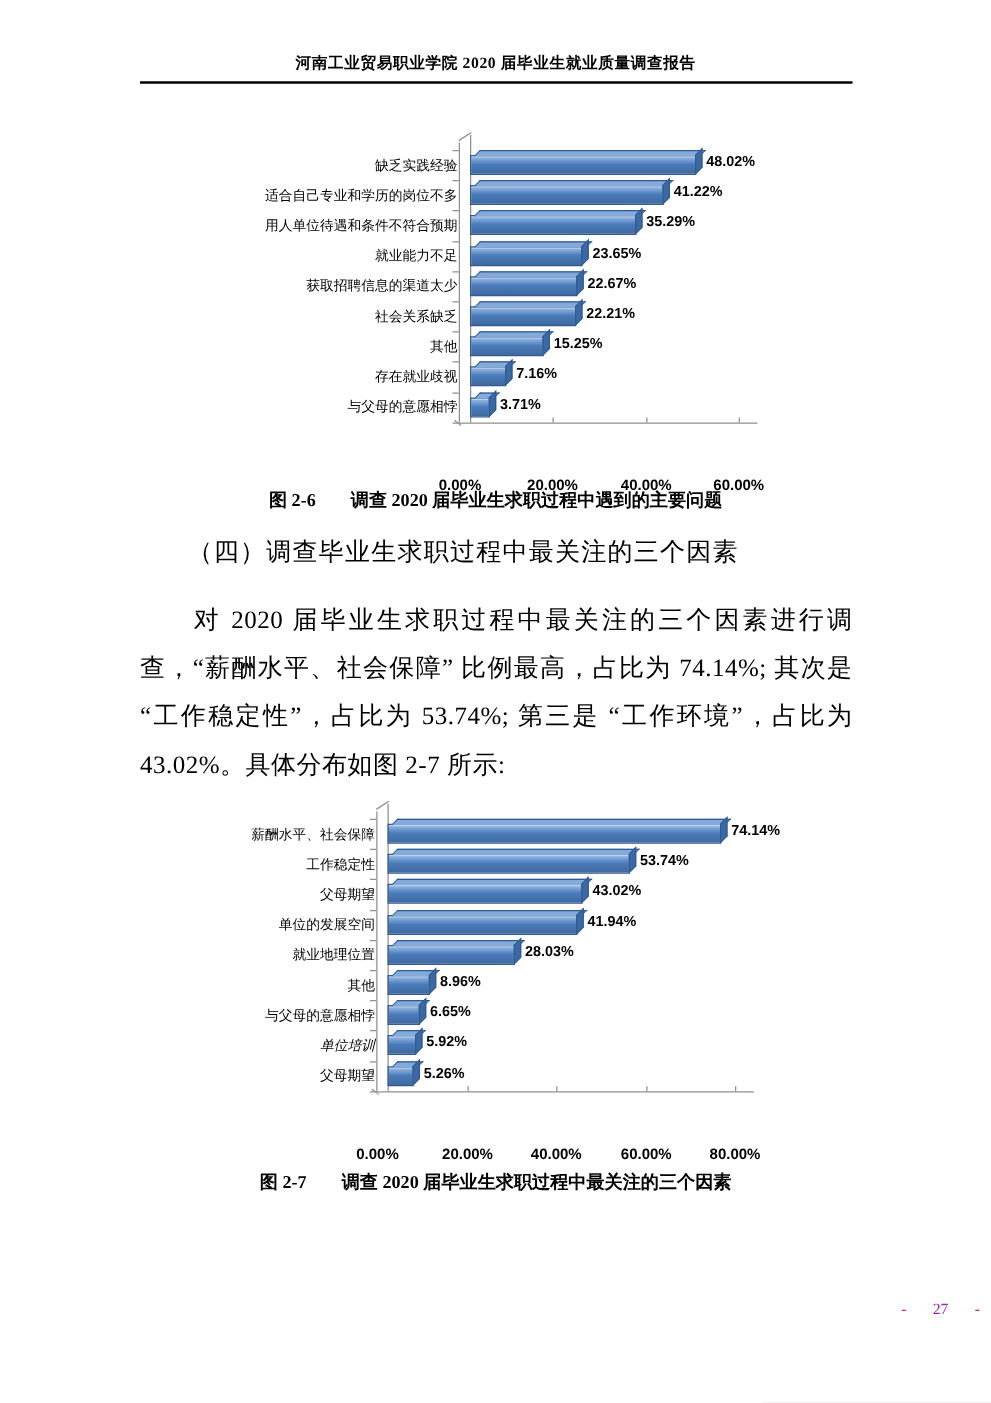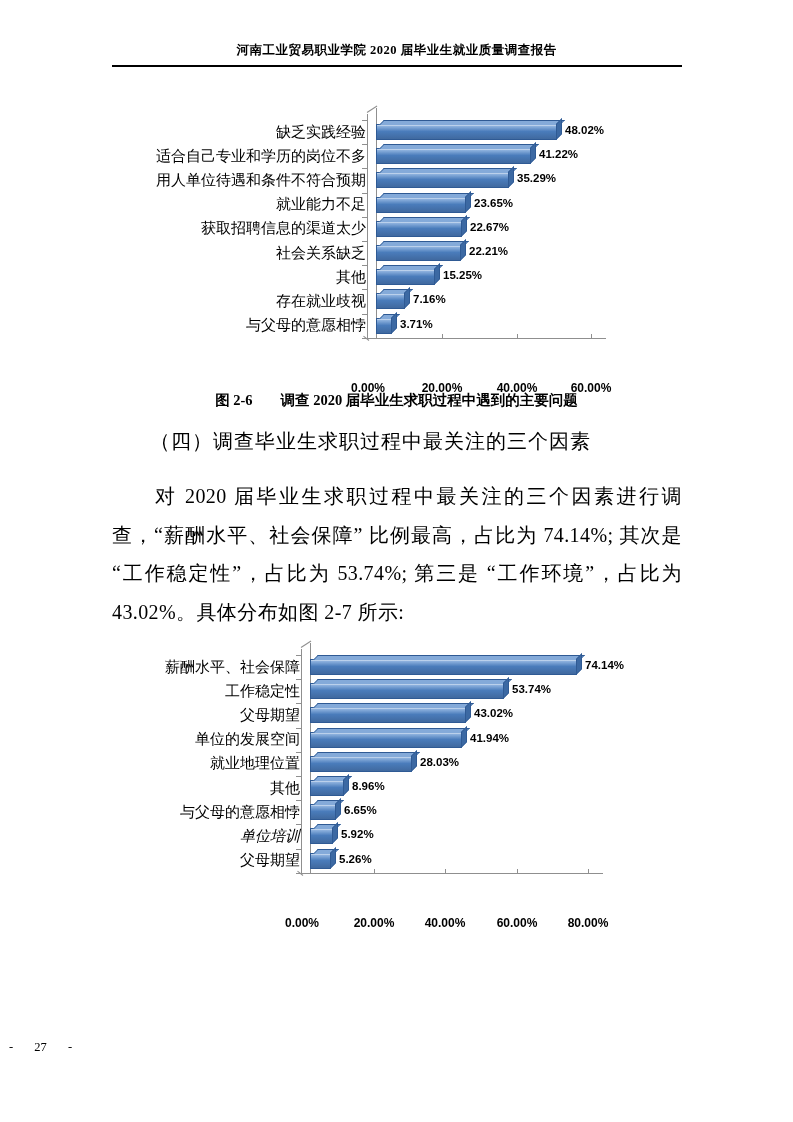--- a/index.html
+++ b/index.html
@@ -8,21 +8,21 @@
 
   
   .hdr{position:absolute;left:0;top:42px;width:793px;text-align:center;
        font-size:12.5px;font-weight:600;letter-spacing:.5px;}
   .hdr-rule{position:absolute;left:112px;top:65px;width:570px;height:2px;background:#000;}
 
   
   .chart{position:absolute;}
   .cats{position:absolute;left:0;top:0;}
   .cat{display:flex;align-items:center;justify-content:flex-end;
-       font-size:15px;white-space:nowrap;padding-right:4px;
+       font-size:11px;white-space:nowrap;padding-right:4px;
        font-family:"Liberation Serif",serif;}
   .plot{position:absolute;top:0;}
   .bar{position:absolute;left:0;height:14px;border:1px solid var(--barb);
        background:linear-gradient(180deg,#9dbce4 0%,var(--bart) 14%,var(--bar) 46%,#40699f 100%);
        box-shadow:inset 0 1px 0 rgba(255,255,255,.35);}
   .bar::before{content:"";position:absolute;left:2px;top:-5px;width:100%;height:4px;
        background:var(--bart);border:1px solid var(--barb);border-bottom:none;
        transform:skewX(-45deg);transform-origin:0 100%;}
   .bar::after{content:"";position:absolute;left:100%;top:-1px;width:4px;height:14px;
        background:#3c69a3;border:1px solid var(--barb);
@@ -34,22 +34,22 @@
   .xlab{position:absolute;width:64px;text-align:center;
         font:bold 12px "Liberation Sans",sans-serif;margin-top:36px;}
 
   
   .caption{position:absolute;left:0;width:793px;text-align:center;
            font-size:14.5px;font-weight:bold;}
   .caption .fig-label{margin-right:28px;}
   .heading{position:absolute;left:150px;top:428px;font-size:20px;letter-spacing:1px;}
   .para{position:absolute;left:112px;top:477px;width:570px;font-size:20px;
         line-height:38.5px;text-align:justify;text-indent:43px;letter-spacing:.4px;}
-  .footer{position:absolute;left:0;top:1040px;width:793px;text-align:left;
-          font-size:12.5px;color:#000000;}
+  .footer{position:absolute;left:0;top:1040px;width:793px;text-align:right;
+          font-size:12.5px;color:#a21caf;}
   .footer span{margin:0 9px;}
 </style>
 </head>
 <body>
 
 <div class="page">
 
   <div class="hdr">河南工业贸易职业学院 2020 届毕业生就业质量调查报告</div>
   <div class="hdr-rule"></div>
 
@@ -168,20 +168,23 @@
         <div class="xlab" style="left: 32px; top: 224.8px;">20.00%</div>
         <div class="xtick" style="left: 135px; top: 213.8px; height: 4px;"></div>
         <div class="xlab" style="left: 103px; top: 224.8px;">40.00%</div>
         <div class="xtick" style="left: 207px; top: 213.8px; height: 4px;"></div>
         <div class="xlab" style="left: 175px; top: 224.8px;">60.00%</div>
         <div class="xtick" style="left: 278px; top: 213.8px; height: 4px;"></div>
         <div class="xlab" style="left: 246px; top: 224.8px;">80.00%</div>
       </div>
     </div>
 
+  <div class="caption" style="top:936px;">
+    <span class="fig-label">图 2-7</span><span>调查 2020 届毕业生求职过程中最关注的三个因素</span>
+  </div>
 
   <div class="footer">
     <span>-</span>
     <span>27</span>
     <span>-</span>
   </div>
 
 </div>
 
 </body></html>

